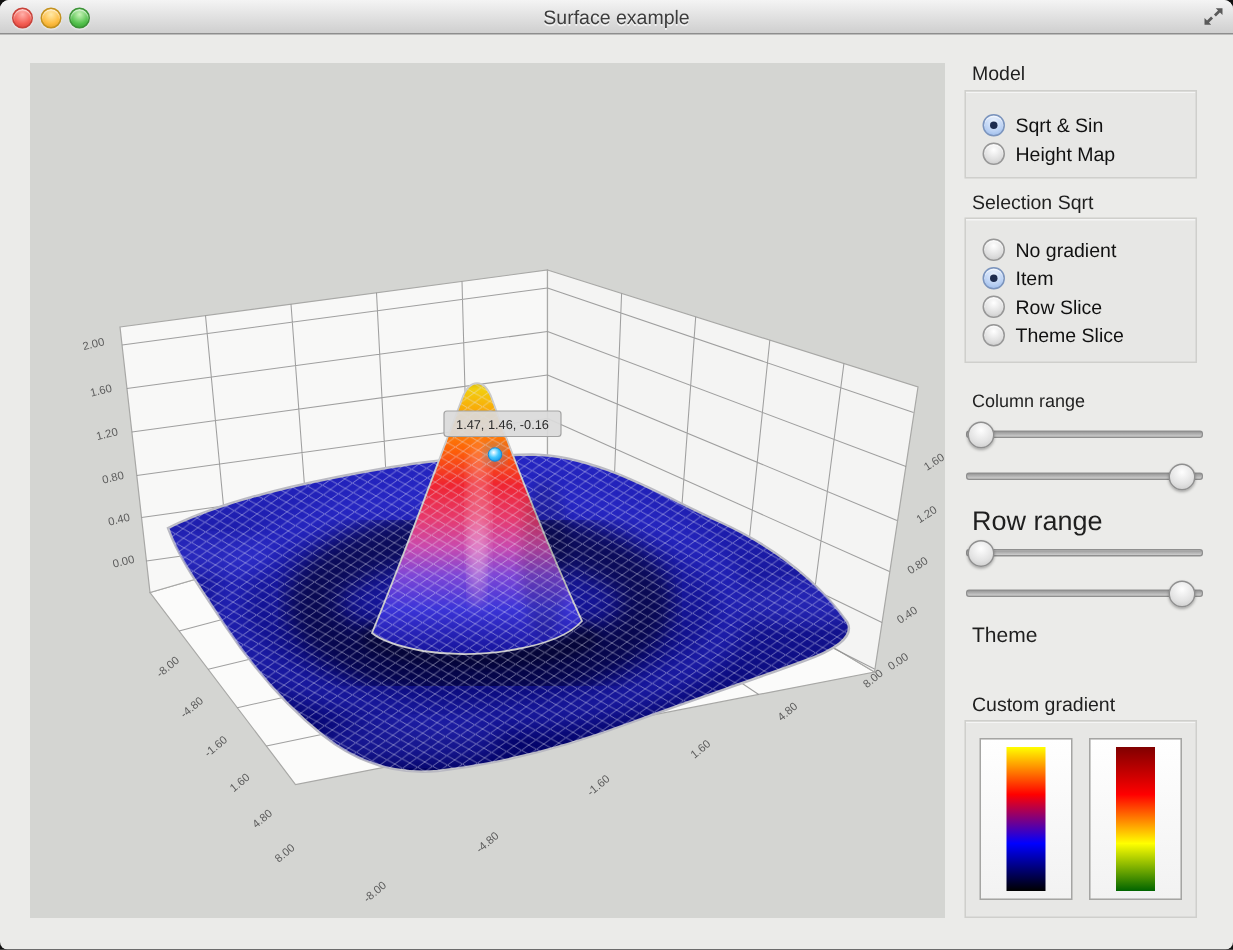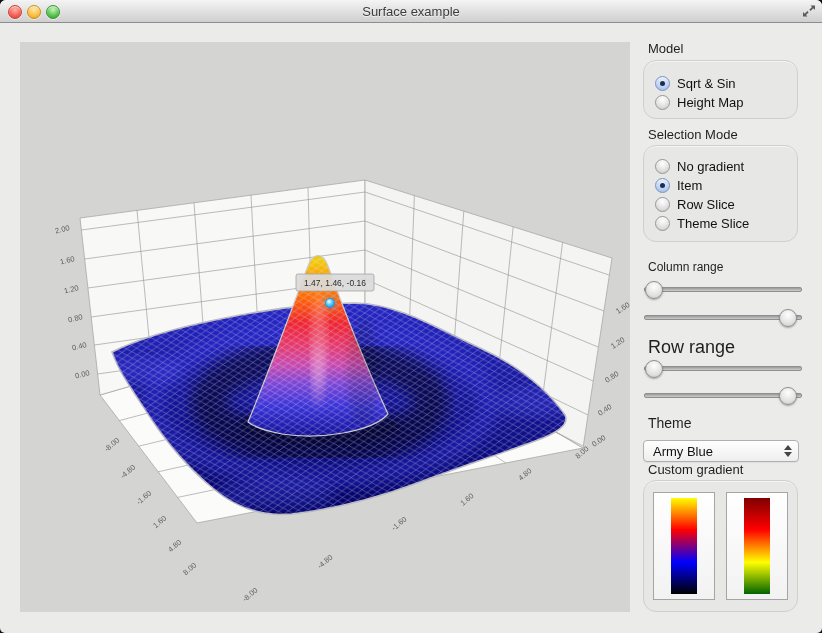--- a/index.html
+++ b/index.html
@@ -10,21 +10,21 @@
   .tl{position:absolute;top:5px;width:12px;height:12px;border-radius:50%;box-shadow:inset 0 1px 1px rgba(255,255,255,.7),0 1px 1px rgba(255,255,255,.5);}
   #tl-close{left:8px;background:radial-gradient(circle at 50% 30%,#ffb0aa,#f45f55 60%,#d43c32);border:1px solid #c8423a;}
   #tl-min{left:27px;background:radial-gradient(circle at 50% 30%,#ffe9a8,#fdbc40 60%,#dd9a20);border:1px solid #c4921f;}
   #tl-zoom{left:46px;background:radial-gradient(circle at 50% 30%,#c8f4b8,#55c24e 60%,#2f9a2c);border:1px solid #3d9438;}
   #title{position:absolute;left:0;right:0;top:4px;text-align:center;font-size:13px;color:#3c3c3c;text-shadow:0 1px 0 rgba(255,255,255,.65);}
   #fullscreen-btn{position:absolute;right:5px;top:3px;width:16px;height:16px;}
   
   #plot-panel{position:absolute;left:20px;top:42px;width:610px;height:570px;background:#d4d5d2;border:0;}
   
   .sec-label{position:absolute;font-size:13px;color:#1f1f1f;white-space:nowrap;text-align:right;}
-  .groupbox{position:absolute;background:#e7e7e5;border:1px solid #cfcfcc;border-radius:13px;box-shadow:inset 0 1px 0 rgba(255,255,255,.6);}
+  .groupbox{position:absolute;background:#e7e7e5;border:1px solid #cfcfcc;border-radius:0;box-shadow:inset 0 1px 0 rgba(255,255,255,.6);}
   .radio-row{position:absolute;left:11px;display:flex;align-items:center;gap:7px;height:16px;cursor:default;}
   .radio{width:13px;height:13px;border-radius:50%;background:radial-gradient(circle at 50% 30%,#ffffff,#dcdcdc 65%,#c2c2c2);border:1px solid #979797;position:relative;flex:0 0 auto;box-shadow:inset 0 1px 1px rgba(255,255,255,.8);}
   .radio.selected{background:radial-gradient(circle at 50% 30%,#eaf2fe,#b9d0f3 60%,#8fb3e8);border-color:#7b94bd;}
   .radio.selected .dot{position:absolute;left:4px;top:4px;width:5px;height:5px;border-radius:50%;background:#1d2c4f;}
   .radio-label{font-size:13px;color:#111;white-space:nowrap;}
   .slider{position:absolute;height:16px;}
   .slider .track{position:absolute;left:0;right:0;top:6px;height:3px;border-radius:2px;background:linear-gradient(#9b9b9b,#cdcdcd);border:1px solid #8f8f8f;}
   .slider .handle{position:absolute;top:0;width:16px;height:16px;border-radius:50%;background:radial-gradient(circle at 50% 30%,#fefefe,#e2e2e2 60%,#c6c6c6);border:1px solid #8f8f8f;box-shadow:0 1px 2px rgba(0,0,0,.3);}
   .combo{position:absolute;background:linear-gradient(#ffffff,#eeeeee);border:1px solid #b0b0ae;border-radius:4px;display:flex;align-items:center;padding:0 9px;font-size:13px;color:#111;box-shadow:0 1px 1px rgba(0,0,0,.06);}
   .combo .arrows{position:absolute;right:6px;top:0;bottom:0;display:flex;flex-direction:column;justify-content:center;gap:2px;}
@@ -168,21 +168,21 @@
           <span class="dot"></span>
         </span>
       <span class="radio-label">Sqrt &amp; Sin</span>
     </div>
     <div class="radio-row" style="top:33px">
       <span class="radio"></span>
       <span class="radio-label">Height Map</span>
     </div>
   </div>
 
-  <div class="sec-label" style="left:648px;top:127px">Selection Mode</div>
+  <div class="sec-label" style="left:648px;top:127px">Selection Sqrt</div>
   <div class="groupbox" style="left:643px;top:145px;width:153px;height:95px">
     <div class="radio-row" style="top:12px">
       <span class="radio"></span>
       <span class="radio-label">No gradient</span>
     </div>
     <div class="radio-row" style="top:31px">
       <span class="radio selected">
           <span class="dot"></span>
         </span>
       <span class="radio-label">Item</span>
@@ -211,27 +211,20 @@
   <div class="slider" style="left:644px;top:360px;width:158px">
     <div class="track"></div>
     <div class="handle" style="left: calc(1% - 0.16px);"></div>
   </div>
   <div class="slider" style="left:644px;top:387px;width:158px">
     <div class="track"></div>
     <div class="handle" style="left: calc(95% - 15.2px);"></div>
   </div>
 
   <div class="sec-label" style="left:648px;top:415px;font-size:14px">Theme</div>
-  <div class="combo" style="left:643px;top:440px;width:136px;height:20px">
-    <span>Army Blue</span>
-    <span class="arrows">
-        <span class="arr-up"></span>
-        <span class="arr-dn"></span>
-      </span>
-  </div>
 
   <div class="sec-label" style="left:648px;top:462px">Custom gradient</div>
   <div class="groupbox" style="left:643px;top:480px;width:153px;height:130px"></div>
   <div class="gradbtn" style="left:653px;top:492px">
     <div class="gradstrip" style="background: linear-gradient(rgb(255, 255, 0) 0%, rgb(255, 0, 0) 33%, rgb(0, 0, 255) 67%, rgb(0, 0, 0) 100%);"></div>
   </div>
   <div class="gradbtn" style="left:726px;top:492px">
     <div class="gradstrip" style="background: linear-gradient(rgb(128, 0, 0) 0%, rgb(255, 0, 0) 33%, rgb(255, 255, 0) 67%, rgb(0, 100, 0) 100%);"></div>
   </div>
 

